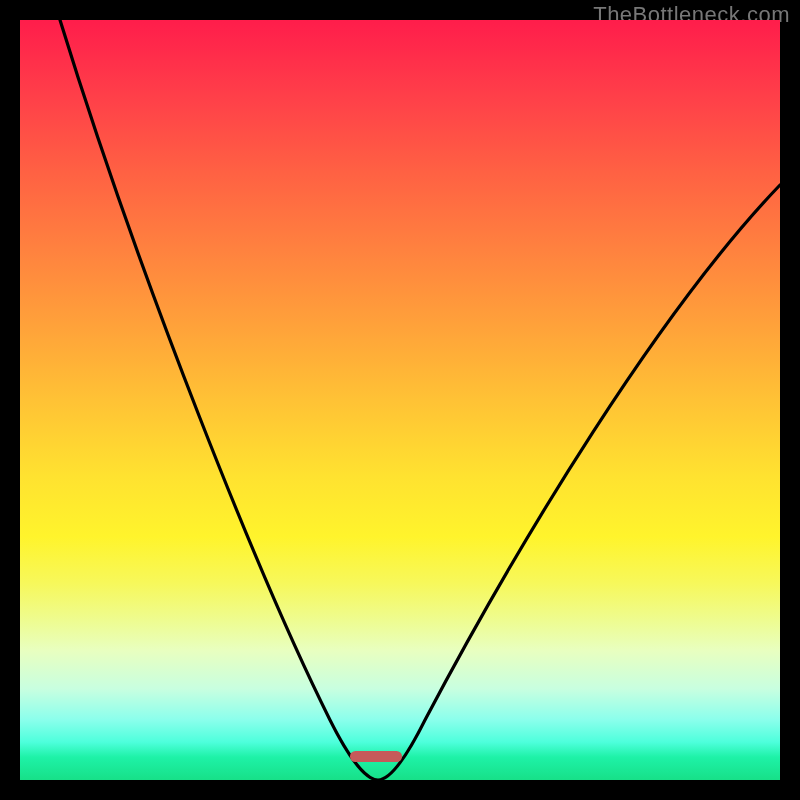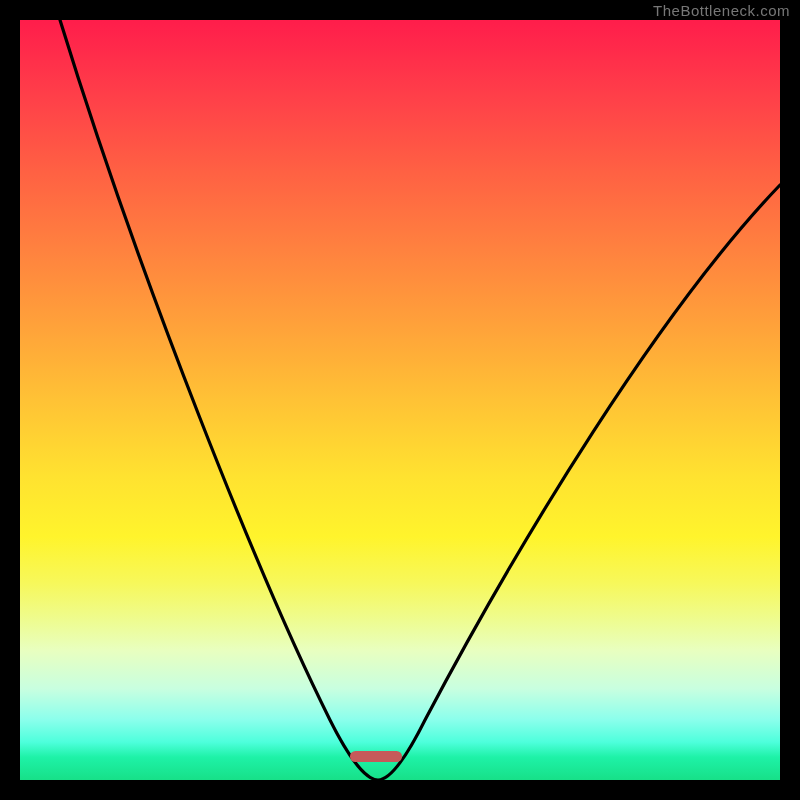--- a/index.html
+++ b/index.html
@@ -34,21 +34,21 @@
       #4effdc 95%,
       #1ef2a7 97%,
       #17e088 100%
     );
   }
   .watermark {
     position: absolute;
     top: 2px;
     right: 10px;
     color: #777;
-    font-size: 15px;
+    font-size: 22px;
     letter-spacing: 0.5px;
     user-select: none;
   }
   .marker {
     position: absolute;
     width: 52px;
     height: 11px;
     border-radius: 6px;
     background: #c65a5a;
     bottom: 18px;

